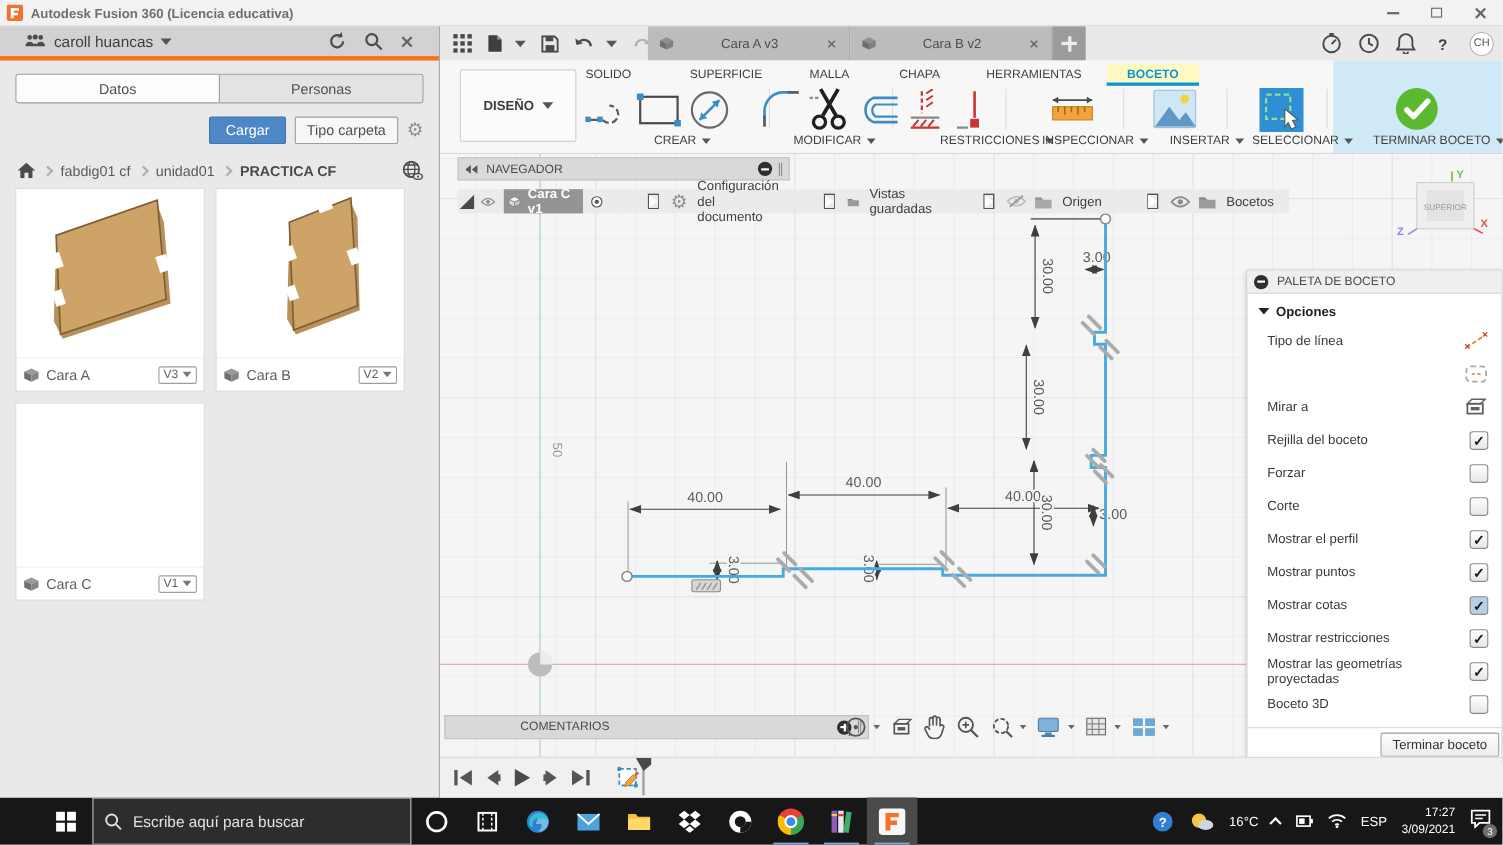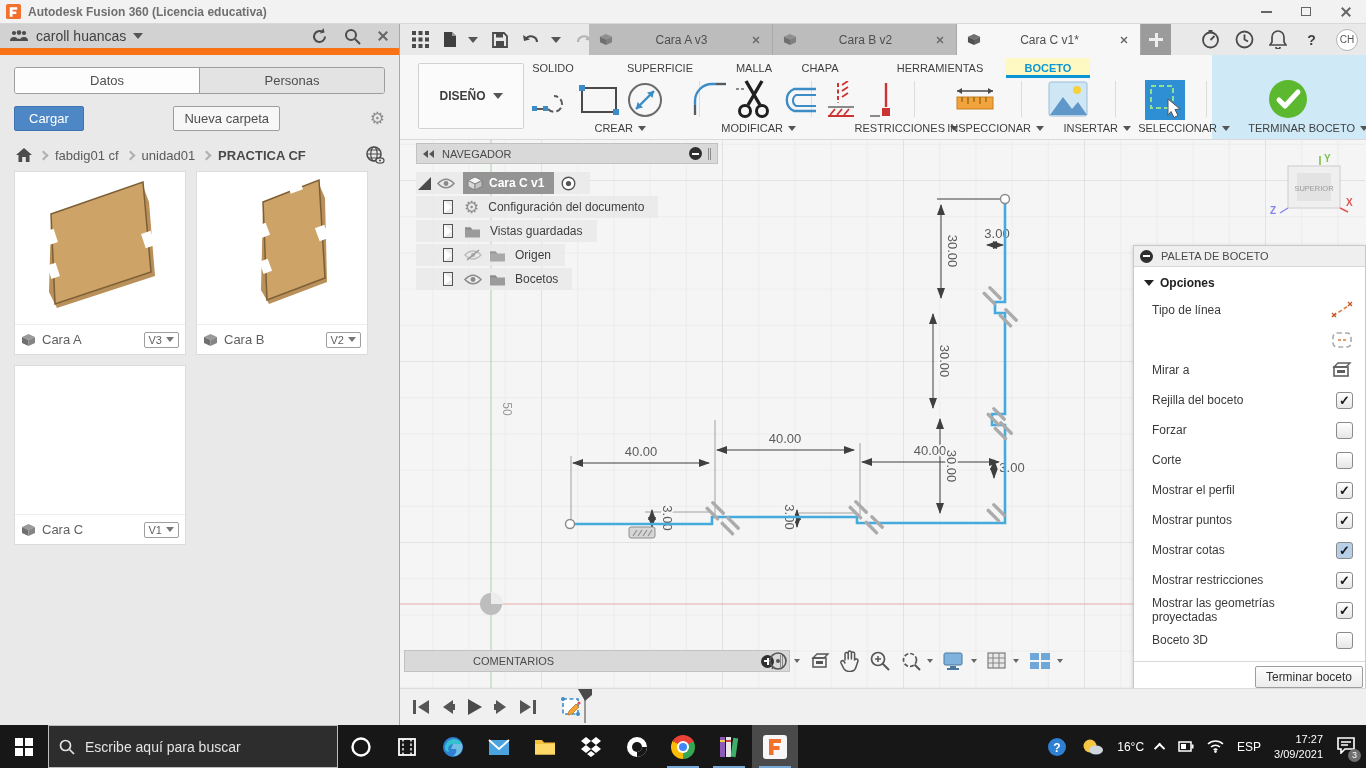--- a/index.html
+++ b/index.html
@@ -15,29 +15,29 @@
   .glyph-min { width:11px; height:2px; background:#666; }
   .glyph-max { width:10px; height:9px; border:1.5px solid #666; }
   .glyph-x { position:relative; width:12px; height:12px; }
   .glyph-x::before,.glyph-x::after { content:""; position:absolute; left:5px; top:0; width:2px; height:12px; background:#666; }
   .glyph-x::before { transform:rotate(45deg);} .glyph-x::after { transform:rotate(-45deg);}
 
   .app-row { display:flex; height:701px; position:relative; }
 
   
   .data-panel { width:400px; background:#e9e9e9; border-right:1px solid #a8a8a8; position:relative; }
-  .dp-header { height:31px; background:#d2d2d2; display:flex; align-items:center; padding:0 10px; border-bottom:7px solid #f97316; }
+  .dp-header { height:31px; background:#d2d2d2; display:flex; align-items:center; padding:0 23px; border-bottom:4px solid #f97316; }
   .dp-user { font-size:14px; color:#3f3f3f; margin-left:8px; }
   .caret-dn { width:0; height:0; border-left:5px solid transparent; border-right:5px solid transparent; border-top:6px solid #555; margin-left:7px; }
   .dp-header-icons { margin-left:auto; display:flex; align-items:center; gap:16px; }
   .dp-tabs { display:flex; margin:12px 14px 0 14px; border:1px solid #9e9e9e; border-radius:3px; overflow:hidden; height:27px; }
   .dp-tab { flex:1; display:flex; align-items:center; justify-content:center; font-size:13px; color:#4f4f4f; background:#e3e3e3; }
   .dp-tab.active { background:#fdfdfd; }
   .dp-tab + .dp-tab { border-left:1px solid #9e9e9e; }
-  .dp-actions { display:flex; justify-content:space-between; align-items:center; gap:8px; margin:12px 14px 0 14px; }
+  .dp-actions { display:flex; justify-content:flex-end; align-items:center; gap:8px; margin:12px 14px 0 14px; }
   .btn-cargar { background:#4e87c6; color:#fff; font-size:13px; border:1px solid #3f74b0; border-radius:2px; padding:4px 14px; }
   .btn-carpeta { background:#f7f7f7; color:#4f4f4f; font-size:13px; border:1px solid #9e9e9e; border-radius:2px; padding:4px 10px; }
   .dp-breadcrumb { display:flex; align-items:center; margin:14px 14px 0 16px; font-size:13px; color:#5a5a5a; }
   .bc-sep { width:7px; height:7px; border-top:2px solid #b0b0b0; border-right:2px solid #b0b0b0; transform:rotate(45deg); margin:0 8px; }
   .bc-item { color:#5a5a5a; }
   .bc-item.current { font-weight:bold; color:#4a4a4a; }
   .dp-globe { margin-left:auto; }
   .cards { position:absolute; left:15px; top:148px; width:372px; display:flex; flex-wrap:wrap; gap:12px; }
   .card { width:170px; background:#fff; box-shadow:0 0 0 1px #dcdcdc; }
   .card-img { width:100%; height:148px; background:#fff; }
@@ -74,21 +74,21 @@
   
   .navigator { position:absolute; left:16px; top:119px; width:302px; }
   .panel-head { height:21px; background:#d9d9d9; border:1px solid #c2c2c2; display:flex; align-items:center; padding:0 6px; font-size:11px; color:#4a4a4a; }
   .collapse-ic { display:flex; gap:1px; margin-right:8px; }
   .collapse-ic i { width:0; height:0; border-top:4px solid transparent; border-bottom:4px solid transparent; border-right:5px solid #555; }
   .minus-circle { width:13px; height:13px; border-radius:50%; background:#2f2f2f; position:relative; margin-left:auto; }
   .minus-circle::after { content:""; position:absolute; left:3px; top:5.5px; width:7px; height:2px; background:#fff; }
   .grip { width:3px; height:12px; border-left:1.5px solid #8a8a8a; border-right:1.5px solid #8a8a8a; margin-left:6px; }
   .tree { padding-top:7px; font-size:12px; color:#3f3f3f; }
   .tree-row { display:inline-flex; align-items:center; height:22px; background:rgba(234,234,234,.93); padding-right:14px; margin:1px 0; }
-  .tree-block { display:flex; flex-direction:column; align-items:flex-start; }
+  .tree-block { display:flex; flex-direction:row; align-items:flex-start; }
   .tri-corner { width:0; height:0; border-bottom:13px solid #4a4a4a; border-left:13px solid transparent; margin:0 6px 0 2px; }
   .twig { width:0;height:0; border-top:6px solid transparent; border-bottom:6px solid transparent; border-left:8px solid #fdfdfd; box-shadow:0 0 0 1px #555; margin:0 12px 0 28px; }
   .sel-chip { background:#949494; color:#fff; display:flex; align-items:center; height:22px; padding:0 10px 0 4px; font-weight:bold; }
   .gear-glyph::before { content:"\2699"; font-size:17px; color:#8f8f8f; }
 
   
   .palette { position:absolute; right:0; top:221px; width:233px; height:449px; background:#fff; border:1px solid #c9c9c9; box-shadow:0 1px 4px rgba(0,0,0,.18); }
   .palette .panel-head { background:#efefef; border:none; border-bottom:1px solid #d8d8d8; }
   .opt-head { display:flex; align-items:center; gap:6px; padding:9px 0 5px 10px; font-size:12px; font-weight:bold; color:#222; }
   .opt-caret { width:0; height:0; border-left:5px solid transparent; border-right:5px solid transparent; border-top:6px solid #222; }
@@ -106,21 +106,21 @@
   .plus-circle { width:13px; height:13px; border-radius:50%; background:#2f2f2f; position:relative; margin-left:auto; }
   .plus-circle::before,.plus-circle::after { content:""; position:absolute; background:#fff; }
   .plus-circle::before { left:3px; top:5.5px; width:7px; height:2px; }
   .plus-circle::after { left:5.5px; top:3px; width:2px; height:7px; }
   .view-toolbar { position:absolute; left:367px; top:626px; height:22px; display:flex; align-items:center; gap:9px; }
   .vt-caret { width:0; height:0; border-left:3.5px solid transparent; border-right:3.5px solid transparent; border-top:4.5px solid #666; margin-left:-4px; }
   .timeline { position:absolute; left:0; right:0; top:664px; height:37px; background:#f0f0f0; border-top:1px solid #dcdcdc; display:flex; align-items:center; }
   .tl-buttons { display:flex; align-items:center; gap:10px; padding-left:12px; }
 
   
-  .taskbar { height:43px; background:#171717; display:flex; align-items:stretch; }
+  .taskbar { height:43px; background:#171717; display:flex; align-items:stretch;padding-left:36px; }
   .tb-start { width:48px; display:flex; align-items:center; justify-content:center; }
   .winlogo { display:grid; grid-template-columns:8px 8px; grid-template-rows:8px 8px; gap:2px; }
   .winlogo i { background:#fff; }
   .tb-search { width:290px; background:#2d2d2d; border:1px solid #bdbdbd; display:flex; align-items:center; padding:0 10px; gap:10px; }
   .tb-search .ph { font-size:14px; color:#e3e3e3; }
   .tb-apps { display:flex; }
   .tb-app { width:46px; display:flex; align-items:center; justify-content:center; position:relative; }
   .tb-app.running::after { content:""; position:absolute; bottom:0; left:7px; right:7px; height:2.5px; background:#76a9d8; }
   .tb-app.active { background:#4a4a4a; }
   .tray { margin-left:auto; display:flex; align-items:center; gap:13px; padding-right:10px; color:#fff; }
@@ -176,21 +176,21 @@
       </div>
     </div>
 
     <div class="dp-tabs">
       <div class="dp-tab active">Datos</div>
       <div class="dp-tab">Personas</div>
     </div>
 
     <div class="dp-actions">
       <button class="btn-cargar">Cargar</button>
-      <button class="btn-carpeta">Nueva carpeta</button>
+      <button class="btn-carpeta">Tipo carpeta</button>
       <span class="gear-glyph"></span>
     </div>
 
     <div class="dp-breadcrumb">
       <svg width="16" height="14" viewBox="0 0 16 14">
           <path d="M8 0 L16 7 H13.5 V14 H9.8 V9 H6.2 V14 H2.5 V7 H0 z" fill="#4c4c4c"></path>
         </svg>
       <span class="bc-sep"></span>
       <span class="bc-item">fabdig01 cf</span>
       <span class="bc-sep"></span>
@@ -434,29 +434,20 @@
       </div>
       <div class="doc-tab">
         <svg width="14" height="13" viewBox="0 0 15 14">
             <polygon points="7.5,1 14,4 7.5,7 1,4" fill="#8f8f8f"></polygon>
             <polygon points="1,4 7.5,7 7.5,13 1,10" fill="#6f6f6f"></polygon>
             <polygon points="14,4 7.5,7 7.5,13 14,10" fill="#7f7f7f"></polygon>
           </svg>
         <span class="tlabel">Cara B v2</span>
           <span class="glyph-x" style="transform:scale(.7)"></span>
       </div>
-      <div class="doc-tab active">
-        <svg width="14" height="13" viewBox="0 0 15 14">
-            <polygon points="7.5,1 14,4 7.5,7 1,4" fill="#6f6f6f"></polygon>
-            <polygon points="1,4 7.5,7 7.5,13 1,10" fill="#4f4f4f"></polygon>
-            <polygon points="14,4 7.5,7 7.5,13 14,10" fill="#5f5f5f"></polygon>
-          </svg>
-        <span class="tlabel">Cara C v1*</span>
-          <span class="glyph-x" style="transform:scale(.7)"></span>
-      </div>
       <div class="tab-plus"></div>
     </div>
     <div class="qat-right">
       <svg width="19" height="19" viewBox="0 0 19 19">
           <circle cx="9.5" cy="10" r="7.5" fill="none" stroke="#4a4a4a" stroke-width="1.8"></circle>
           <line x1="9.5" y1="10" x2="13.5" y2="6" stroke="#4a4a4a" stroke-width="1.8"></line>
           <rect x="7.5" y="0" width="4" height="2.5" fill="#4a4a4a"></rect>
         </svg>
       <svg width="19" height="19" viewBox="0 0 19 19">
           <circle cx="9.5" cy="9.5" r="8" fill="none" stroke="#4a4a4a" stroke-width="1.8"></circle>
@@ -473,21 +464,21 @@
     <div class="ribbon">
       <div class="terminar-tint"></div>
       <div class="ws-btn">
           <span>DISEÑO</span>
           <span class="caret-dn" style="margin-left:0"></span>
         </div>
 
       <div class="rtab" style="left:118px;width:70px">SOLIDO</div>
       <div class="rtab" style="left:210px;width:100px">SUPERFICIE</div>
       <div class="rtab" style="left:320px;width:68px">MALLA</div>
-      <div class="rtab" style="left:384px;width:72px">CHAPA</div>
+      <div class="rtab" style="left:400px;width:72px">CHAPA</div>
       <div class="rtab" style="left:480px;width:120px">HERRAMIENTAS</div>
       <div class="rtab active" style="left:606px;width:84px">BOCETO</div>
 
       <div class="rsep" style="left:299px"></div>
         <div class="rsep" style="left:411px"></div>
         <div class="rsep" style="left:514px"></div>
         <div class="rsep" style="left:621px"></div>
         <div class="rsep" style="left:715px"></div>
         <div class="rsep" style="left:806px"></div>
 

